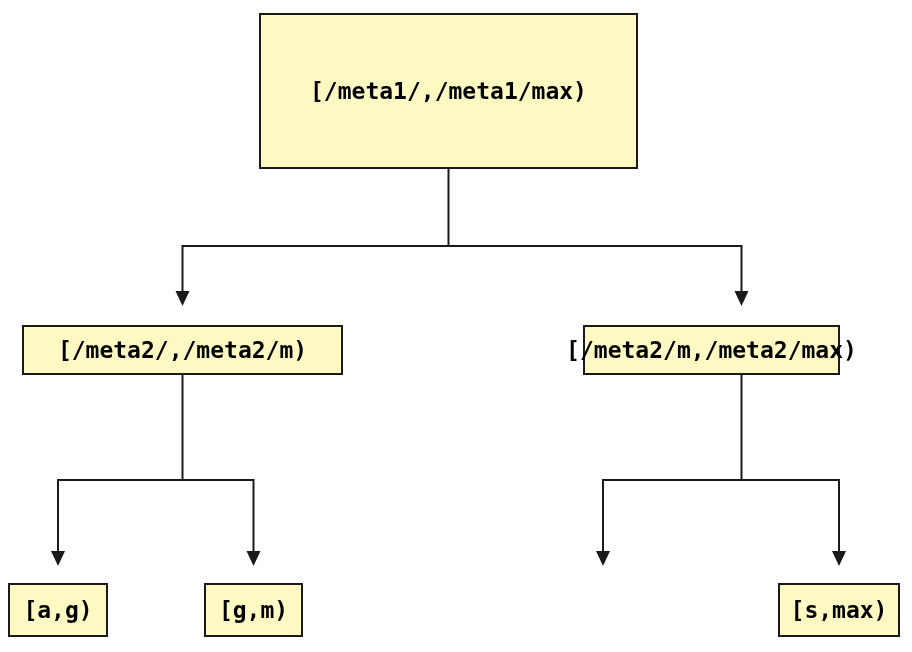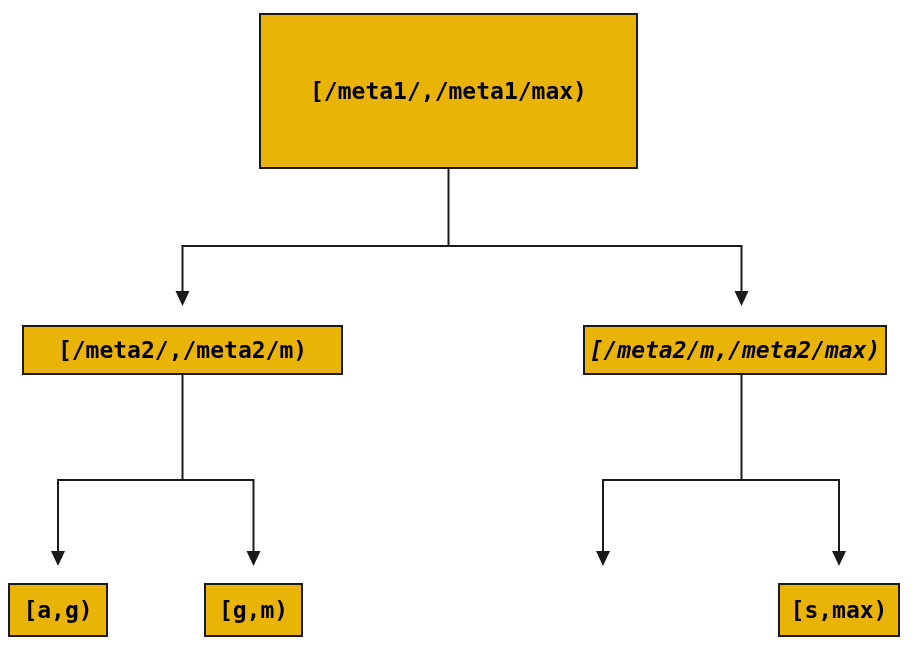--- a/index.html
+++ b/index.html
@@ -22,32 +22,32 @@
     fill: none;
   }
   .edges polygon {
     fill: #1a1a1a;
     stroke: none;
   }
   .node {
     position: absolute;
     box-sizing: border-box;
     border: 2px solid #1a1a1a;
-    background: #eab308;
+    background: #fef9c3;
     display: flex;
     align-items: center;
     justify-content: center;
     font-weight: bold;
     font-size: 23px;
     color: #000000;
     white-space: nowrap;
   }
   .node-root   { left: 259px; top: 13px;  width: 379px; height: 156px; }
   .node-l2a    { left: 22px;  top: 325px; width: 321px; height: 50px; }
-  .node-l2b    { left: 583px; top: 325px; width: 304px; height: 50px; font-style: italic; }
+  .node-l2b    { left: 583px; top: 325px; width: 257px; height: 50px; }
   .node-leaf1  { left: 8px;   top: 583px; width: 100px; height: 54px; }
   .node-leaf2  { left: 204px; top: 583px; width: 99px;  height: 54px; }
   .node-leaf3  { left: 553px; top: 583px; width: 100px; height: 54px; }
   .node-leaf4  { left: 778px; top: 583px; width: 122px; height: 54px; text-align: center; }
 </style>
 </head>
 <body>
 
 <div class="canvas">
 

